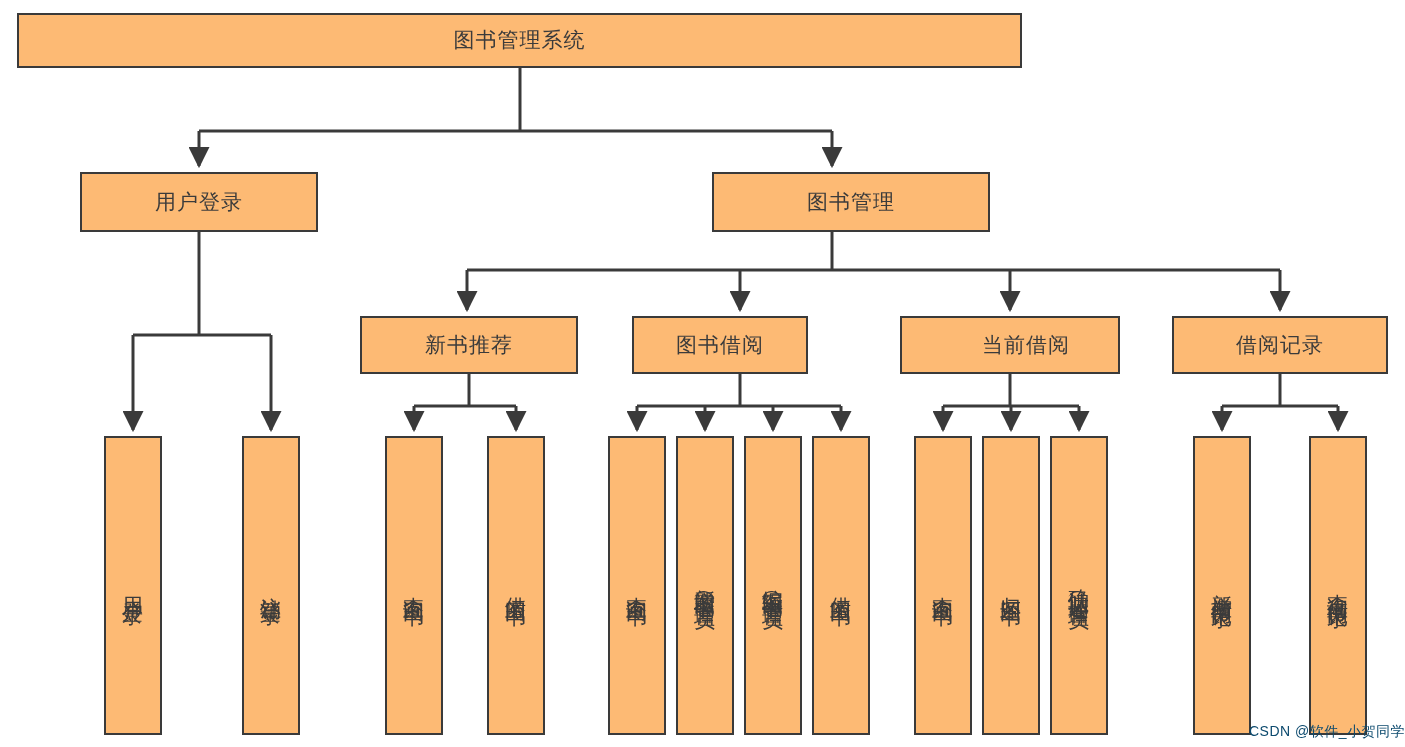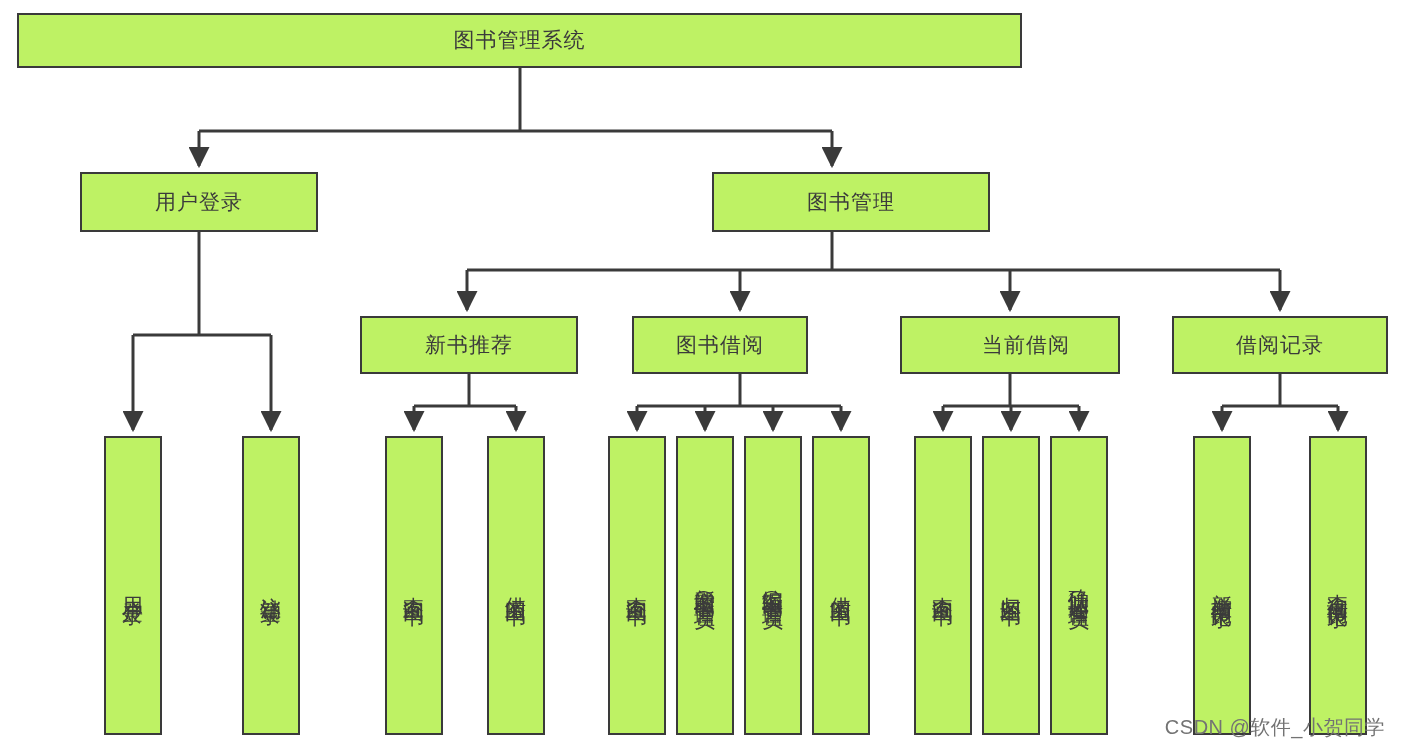--- a/index.html
+++ b/index.html
@@ -21,21 +21,21 @@
     position: absolute;
     left: 0;
     top: 0;
     width: 1405px;
     height: 747px;
   }
   .node {
     position: absolute;
     box-sizing: border-box;
     border: 2px solid #3a3a3a;
-    background: #bef264;
+    background: #fdba74;
     display: flex;
     align-items: center;
     justify-content: center;
     color: #333333;
     z-index: 2;
   }
   .node .label {
     display: block;
     text-align: center;
     line-height: 1.18;
@@ -52,24 +52,24 @@
   .node.v .label {
     writing-mode: vertical-rl;
     text-orientation: upright;
     font-size: 21px;
     letter-spacing: 3px;
     line-height: 1;
     white-space: nowrap;
   }
   .watermark {
     position: absolute;
-    right: 20px;
+    right: 0;
     bottom: 6px;
-    font-size: 20px;
-    color: #737373;
+    font-size: 14px;
+    color: #0c4a6e;
     letter-spacing: 0.5px;
     z-index: 3;
     white-space: nowrap;
   }
 </style>
 </head>
 <body>
 
 <div id="canvas">
 

